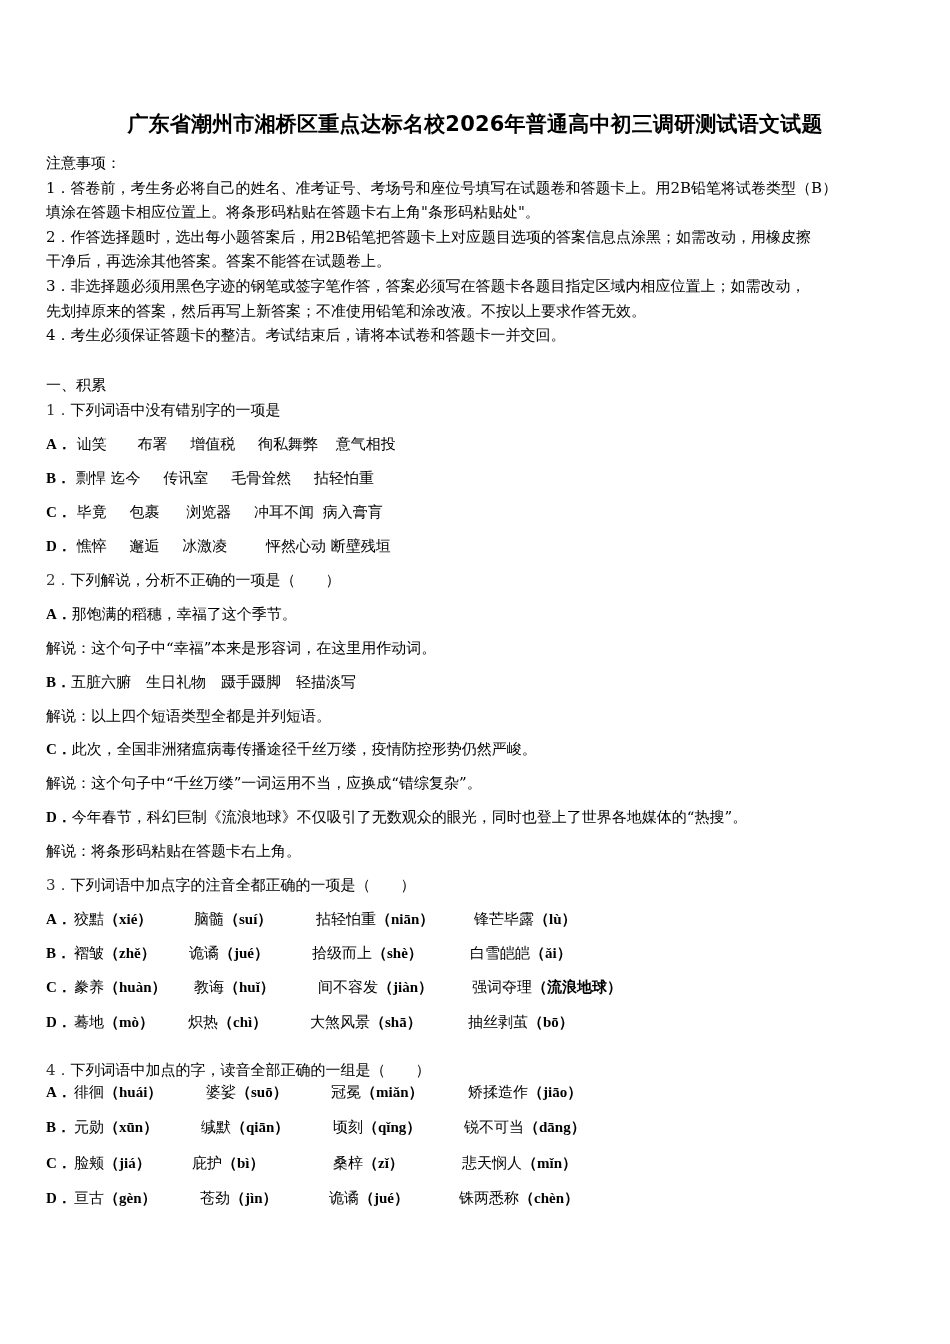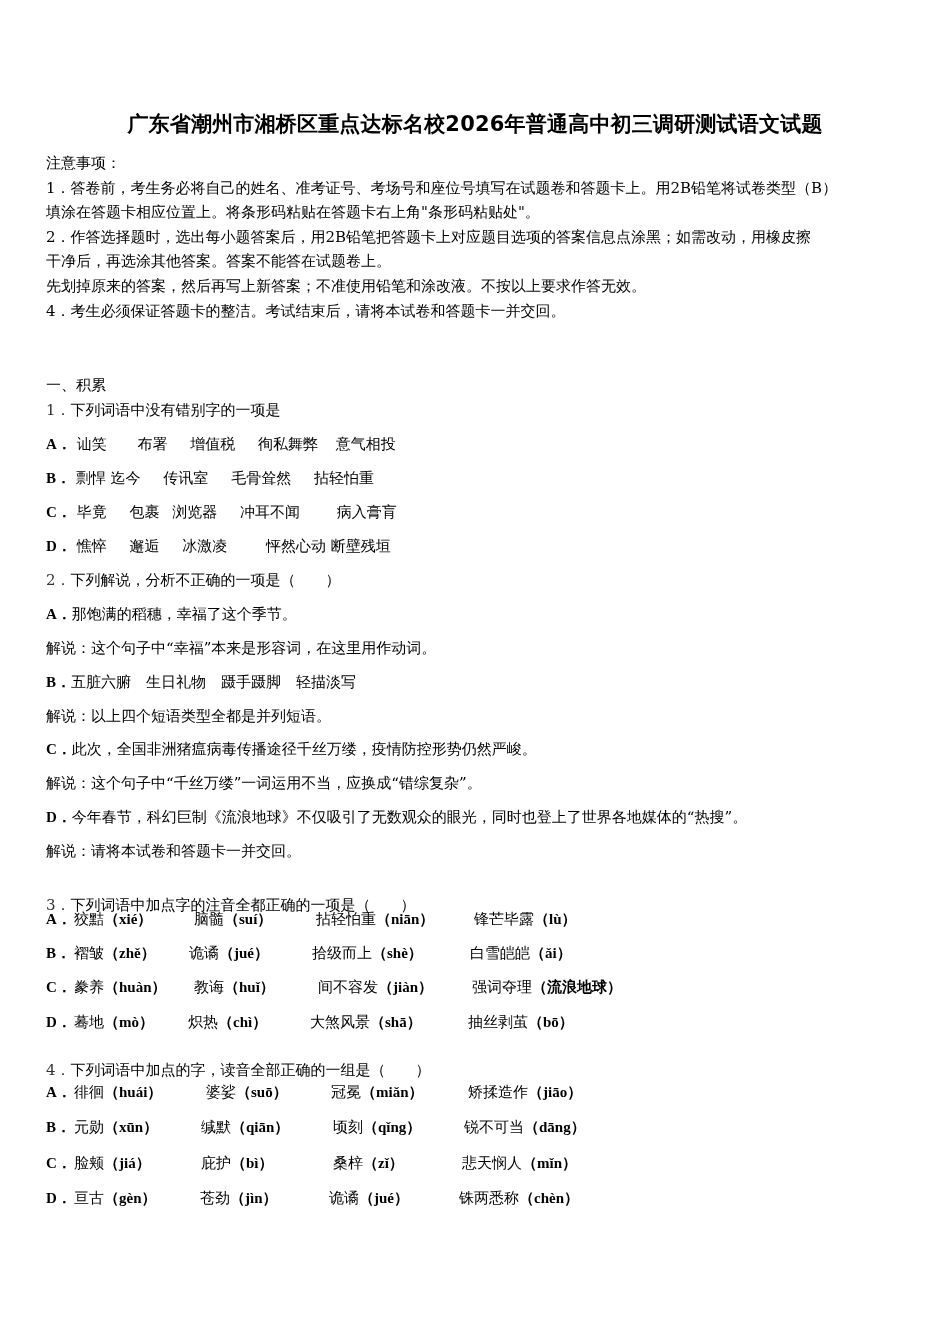--- a/index.html
+++ b/index.html
@@ -24,20 +24,21 @@
 
 <div class="page">
   <div class="title">广东省潮州市湘桥区重点达标名校2026年普通高中初三调研测试语文试题</div>
 
   <div class="notice">
     <div class="line">注意事项：</div>
     <div class="line">1．答卷前，考生务必将自己的姓名、准考证号、考场号和座位号填写在试题卷和答题卡上。用2B铅笔将试卷类型（B）</div>
     <div class="line">填涂在答题卡相应位置上。将条形码粘贴在答题卡右上角"条形码粘贴处"。</div>
     <div class="line">2．作答选择题时，选出每小题答案后，用2B铅笔把答题卡上对应题目选项的答案信息点涂黑；如需改动，用橡皮擦</div>
     <div class="line">干净后，再选涂其他答案。答案不能答在试题卷上。</div>
+    <div class="line">3．非选择题必须用黑色字迹的钢笔或签字笔作答，答案必须写在答题卡各题目指定区域内相应位置上；如需改动，</div>
     <div class="line">先划掉原来的答案，然后再写上新答案；不准使用铅笔和涂改液。不按以上要求作答无效。</div>
     <div class="line">4．考生必须保证答题卡的整洁。考试结束后，请将本试卷和答题卡一并交回。</div>
   </div>
 
   <div class="section">
 
     <div class="row" style="top:0px">一、积累</div>
 
     <div class="row" style="top:25px">
       <span class="qnum">1．</span><span>下列词语中没有错别字的一项是</span>
@@ -54,23 +55,23 @@
       <span class="lbl">B．</span>
       <span class="item" style="">剽悍</span>
       <span class="item" style="margin-right:18px">迄今</span>
       <span class="item" style="margin-right:18px">传讯室</span>
       <span class="item" style="margin-right:18px">毛骨耸然</span>
       <span class="item">拈轻怕重</span>
     </div>
     <div class="row" style="top:127px">
       <span class="lbl">C．</span>
       <span class="item" style="margin-right:18px">毕竟</span>
-      <span class="item" style="margin-right:8px">包裹</span>
+      <span class="item" style="margin-right:22px">包裹</span>
       <span class="item" style="margin-right:18px">浏览器</span>
-      <span class="item" style="margin-right:32px">冲耳不闻</span>
+      <span class="item" style="margin-right:4px">冲耳不闻</span>
       <span class="item">病入膏肓</span>
     </div>
     <div class="row" style="top:161px">
       <span class="lbl">D．</span>
       <span class="item" style="margin-right:18px">憔悴</span>
       <span class="item" style="margin-right:18px">邂逅</span>
       <span class="item" style="margin-right:34px">冰激凌</span>
       <span class="item" style="">怦然心动</span>
       <span class="item">断壁残垣</span>
     </div>
@@ -86,23 +87,23 @@
       <span class="lbl">B．</span><span>五脏六腑　生日礼物　蹑手蹑脚　轻描淡写</span>
     </div>
     <div class="row" style="top:331px">解说：以上四个短语类型全都是并列短语。</div>
     <div class="row" style="top:364px">
       <span class="lbl">C．</span><span>此次，全国非洲猪瘟病毒传播途径千丝万缕，疫情防控形势仍然严峻。</span>
     </div>
     <div class="row" style="top:398px">解说：这个句子中“千丝万缕”一词运用不当，应换成“错综复杂”。</div>
     <div class="row" style="top:432px">
       <span class="lbl">D．</span><span>今年春节，科幻巨制《流浪地球》不仅吸引了无数观众的眼光，同时也登上了世界各地媒体的“热搜”。</span>
     </div>
-    <div class="row" style="top:466px">解说：请将本试卷和答题卡一并交回。</div>
+    <div class="row" style="top:466px">解说：将条形码粘贴在答题卡右上角。</div>
 
-    <div class="row" style="top:520px">
+    <div class="row" style="top:500px">
       <span class="qnum">3．</span><span>下列词语中加点字的注音全都正确的一项是（　　）</span>
     </div>
     <div class="row" style="top:534px">
       <span class="lbl">A．</span>
       <span class="item" style="position:absolute;left:28px"><span>狡黠</span><span class="py">（xié）</span></span>
       <span class="item" style="position:absolute;left:148px"><span>脑髓</span><span class="py">（suí）</span></span>
       <span class="item" style="position:absolute;left:270px"><span>拈轻怕重</span><span class="py">（niān）</span></span>
       <span class="item" style="position:absolute;left:428px"><span>锋芒毕露</span><span class="py">（lù）</span></span>
     </div>
     <div class="row" style="top:568px;width:860px">
@@ -140,21 +141,21 @@
     <div class="row" style="top:742px;width:860px">
       <span class="lbl">B．</span>
       <span class="item" style="position:absolute;left:28px"><span>元勋</span><span class="py">（xūn）</span></span>
       <span class="item" style="position:absolute;left:155px"><span>缄默</span><span class="py">（qiān）</span></span>
       <span class="item" style="position:absolute;left:287px"><span>顷刻</span><span class="py">（qǐng）</span></span>
       <span class="item" style="position:absolute;left:418px"><span>锐不可当</span><span class="py">（dāng）</span></span>
     </div>
     <div class="row" style="top:778px;width:860px">
       <span class="lbl">C．</span>
       <span class="item" style="position:absolute;left:28px"><span>脸颊</span><span class="py">（jiá）</span></span>
-      <span class="item" style="position:absolute;left:155px"><span>庇护</span><span class="py">（bì）</span></span>
+      <span class="item" style="position:absolute;left:146px"><span>庇护</span><span class="py">（bì）</span></span>
       <span class="item" style="position:absolute;left:287px"><span>桑梓</span><span class="py">（zǐ）</span></span>
       <span class="item" style="position:absolute;left:416px"><span>悲天悯人</span><span class="py">（mǐn）</span></span>
     </div>
     <div class="row" style="top:813px;width:860px">
       <span class="lbl">D．</span>
       <span class="item" style="position:absolute;left:28px"><span>亘古</span><span class="py">（gèn）</span></span>
       <span class="item" style="position:absolute;left:154px"><span>苍劲</span><span class="py">（jìn）</span></span>
       <span class="item" style="position:absolute;left:283px"><span>诡谲</span><span class="py">（jué）</span></span>
       <span class="item" style="position:absolute;left:413px"><span>铢两悉称</span><span class="py">（chèn）</span></span>
     </div>

